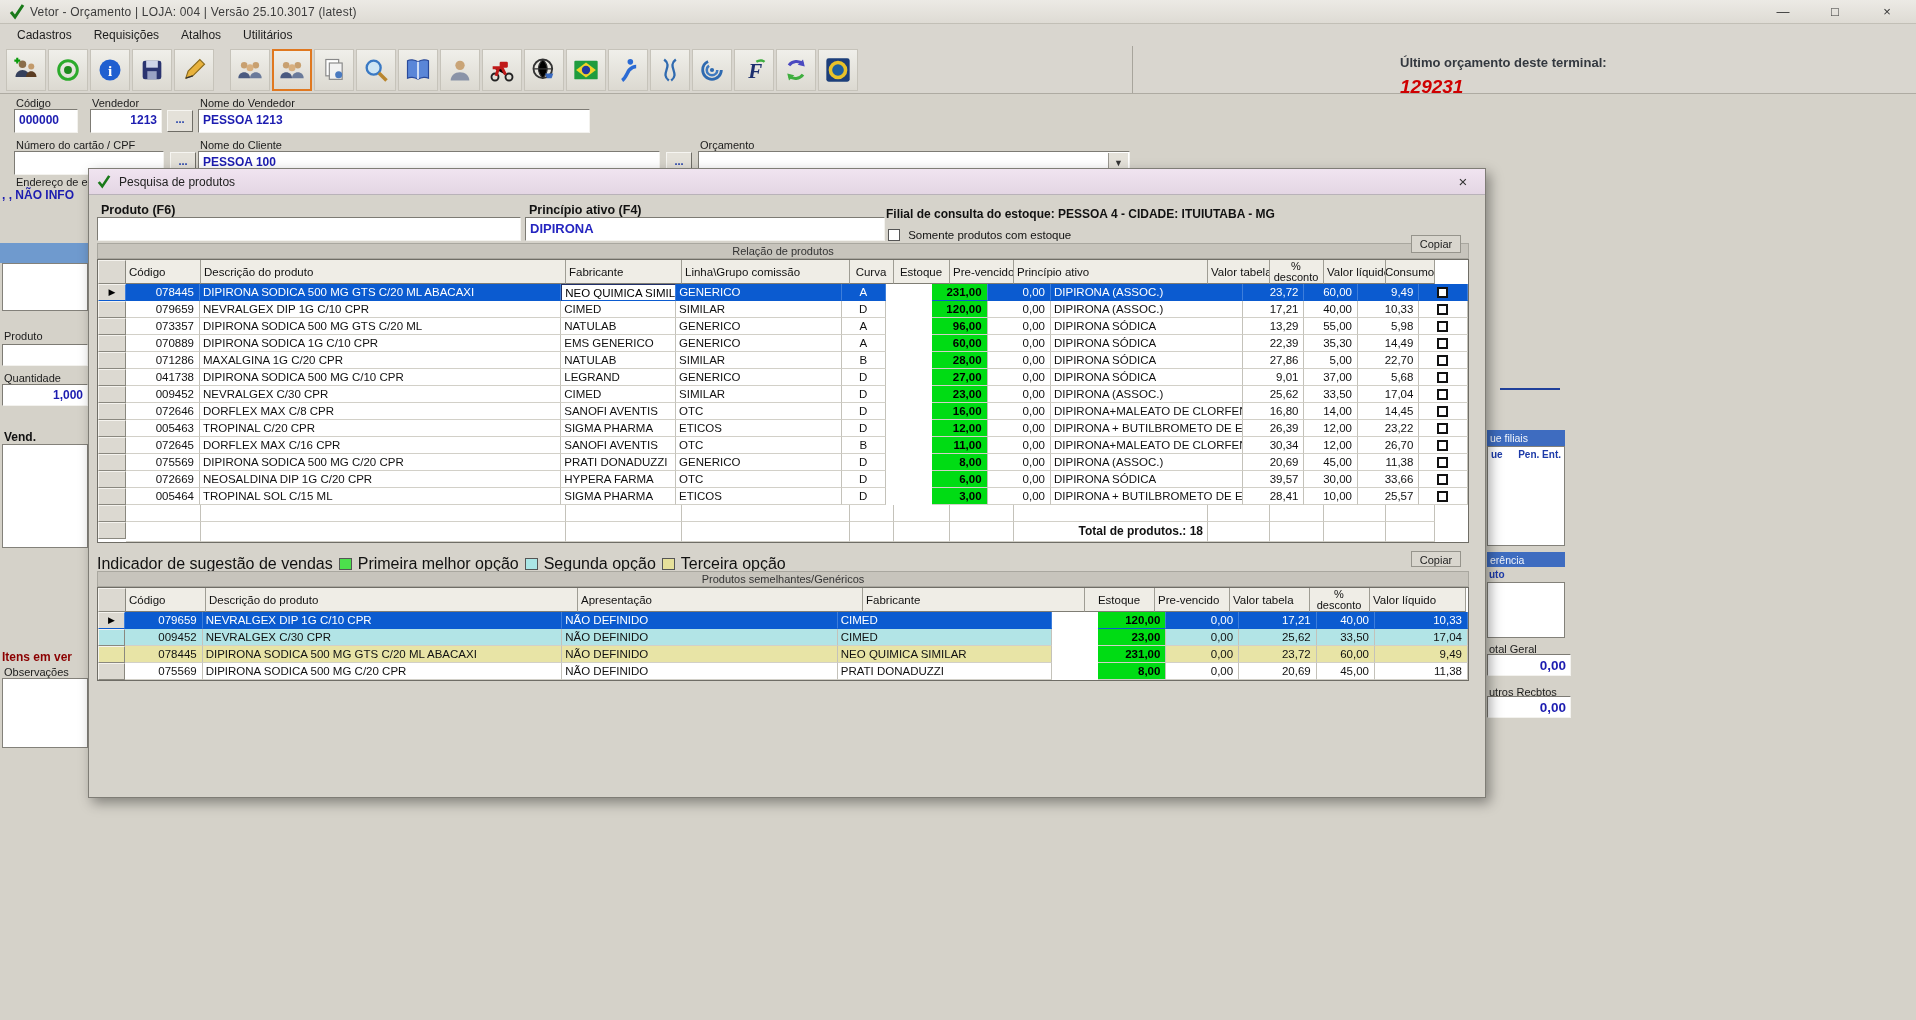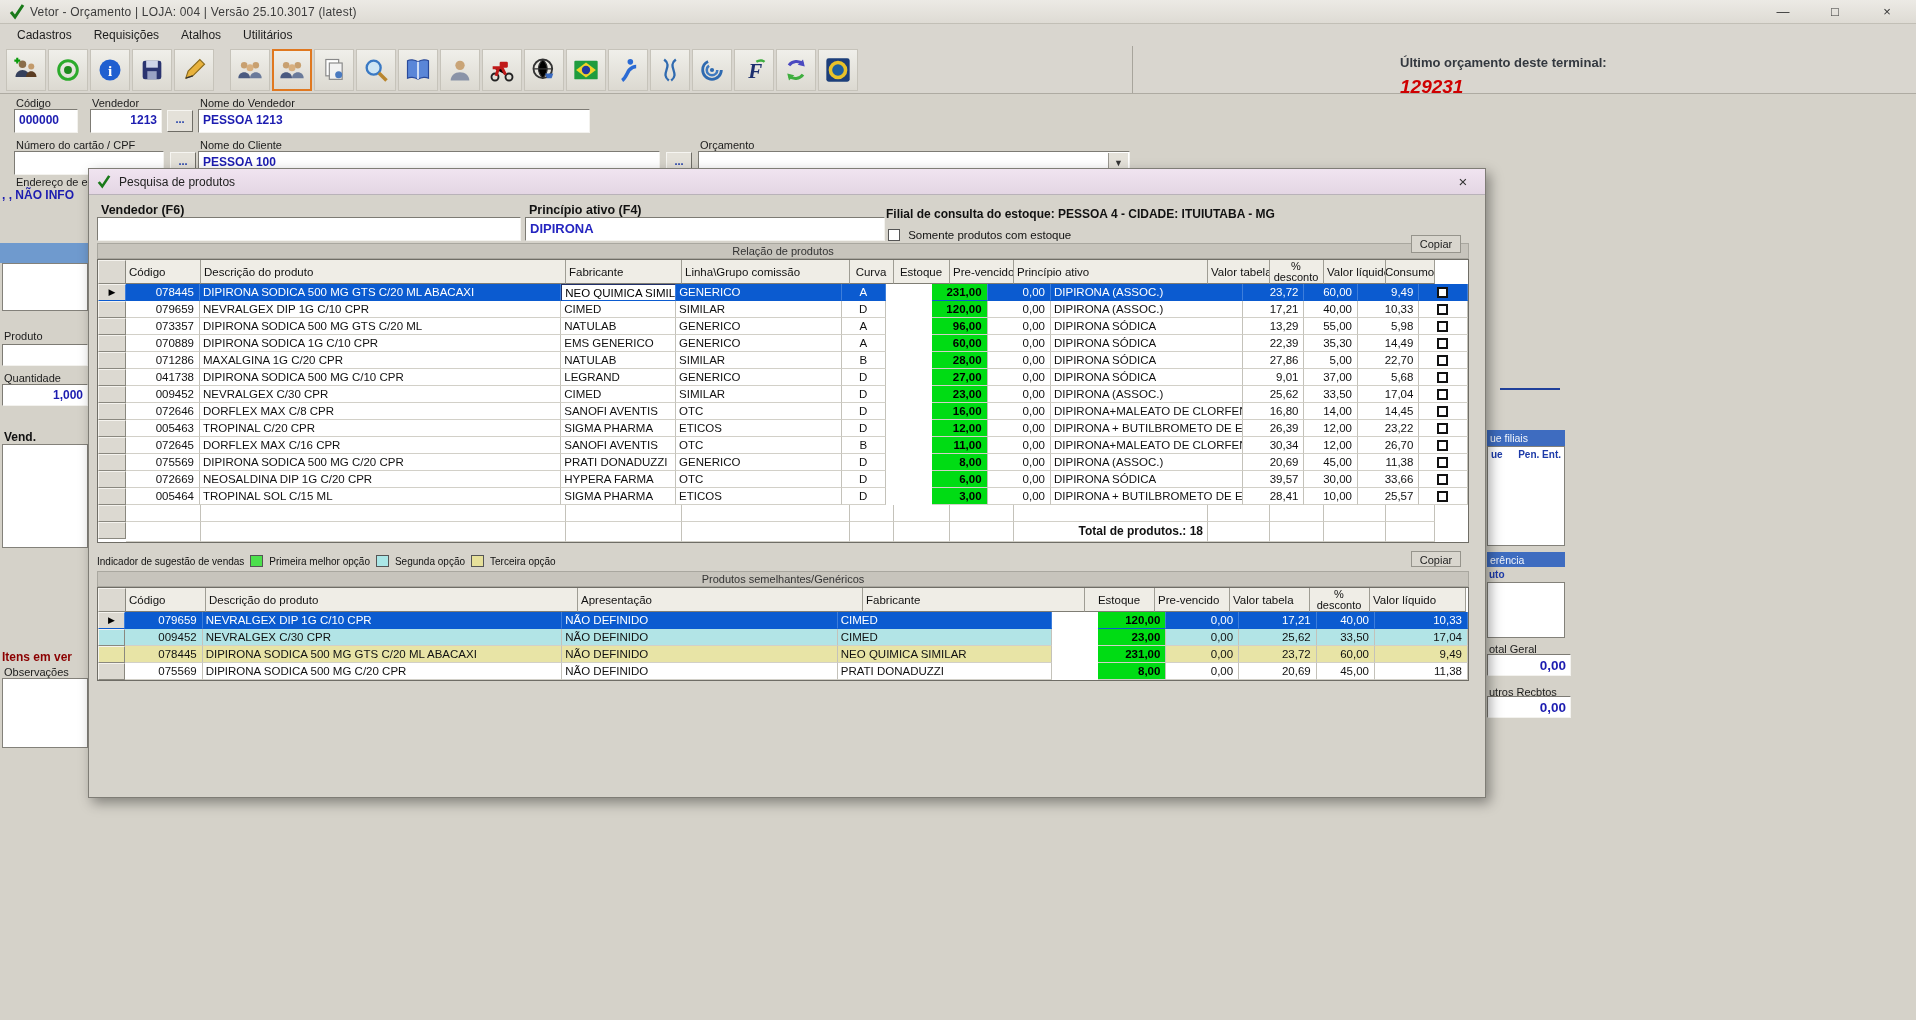--- a/index.html
+++ b/index.html
@@ -65,21 +65,21 @@
   .tcell.sel-col { background:#dcd9d1; border:1px solid; border-color:#f5f3ee #8a887f #8a887f #f5f3ee; text-align:center; font-size:9px; line-height:15px; color:#000; padding:0; }
   .trow.sel .tcell { background:#0b5bd0; color:#fff; border-right-color:#3d7edb; border-bottom-color:#0b5bd0; }
   .trow.sel .tcell.sel-col { background:#dcd9d1; color:#000; }
   .trow.cyan .tcell { background:#b2e4e6; }
   .trow.yellow .tcell { background:#e8e4a6; }
   .tcell.stock { background:#00dc14 !important; color:#000 !important; font-weight:bold;margin-left:46px; }
   .tcell.edit { background:#fff !important; color:#000 !important; border:1px solid #20306a; }
   .cb { width:11px; height:11px; background:#fff; border:2px solid #111; margin:1px auto 0; }
   .total-cell { font-weight:bold; font-size:12px; text-align:right; padding-right:4px; }
 
-  .legend-row { display:flex; align-items:center; gap:6px; font-size:10px; color:#111; }
+  .legend-row { display:flex; align-items:center; gap:6px; font-size:16px; color:#111; }
   .swatch { width:13px; height:12px; border:1px solid #555; display:inline-block; }
 </style>
 </head>
 <body>
 
 <div id="root">
 
   <div class="abs titlebar">
     <svg class="abs" style="left:9px;top:4px" width="16" height="16" viewBox="0 0 16 16">
         <path d="M2 8 L6 13 L14 1" stroke="#1a7a1a" stroke-width="3" fill="none"></path>
@@ -290,21 +290,21 @@
 
   <div class="abs dialog">
     <div class="dlg-titlebar">
       <svg width="14" height="14" viewBox="0 0 16 16">
           <path d="M2 8 L6 13 L14 1" stroke="#1a7a1a" stroke-width="3" fill="none"></path>
         </svg>
       <span class="dlg-title">Pesquisa de produtos</span>
       <span class="dlg-close">×</span>
     </div>
 
-    <div class="abs bold-lbl" style="left:12px;top:34px">Vendedor (F6)</div>
+    <div class="abs bold-lbl" style="left:12px;top:34px">Produto (F6)</div>
     <div class="abs sunken" style="left:8px;top:48px;width:424px;height:24px"></div>
     <div class="abs bold-lbl" style="left:440px;top:34px">Princípio ativo (F4)</div>
     <div class="abs sunken" style="left:436px;top:48px;width:360px;height:24px;font-size:13px;font-weight:bold;color:#2525c0;padding:3px 4px">DIPIRONA</div>
     <div class="abs bold-lbl" style="left:797px;top:38px;font-size:12px">Filial de consulta do estoque: PESSOA 4 - CIDADE: ITUIUTABA - MG</div>
     <div class="abs" style="left:799px;top:60px;font-size:11.5px;color:#111">
       <span class="cb-box"></span>
       <span style="margin-left:5px">Somente produtos com estoque</span>
     </div>
 
     <div class="abs section-bar" style="left:8px;top:74px;width:1372px;height:16px">Relação de produtos</div>

